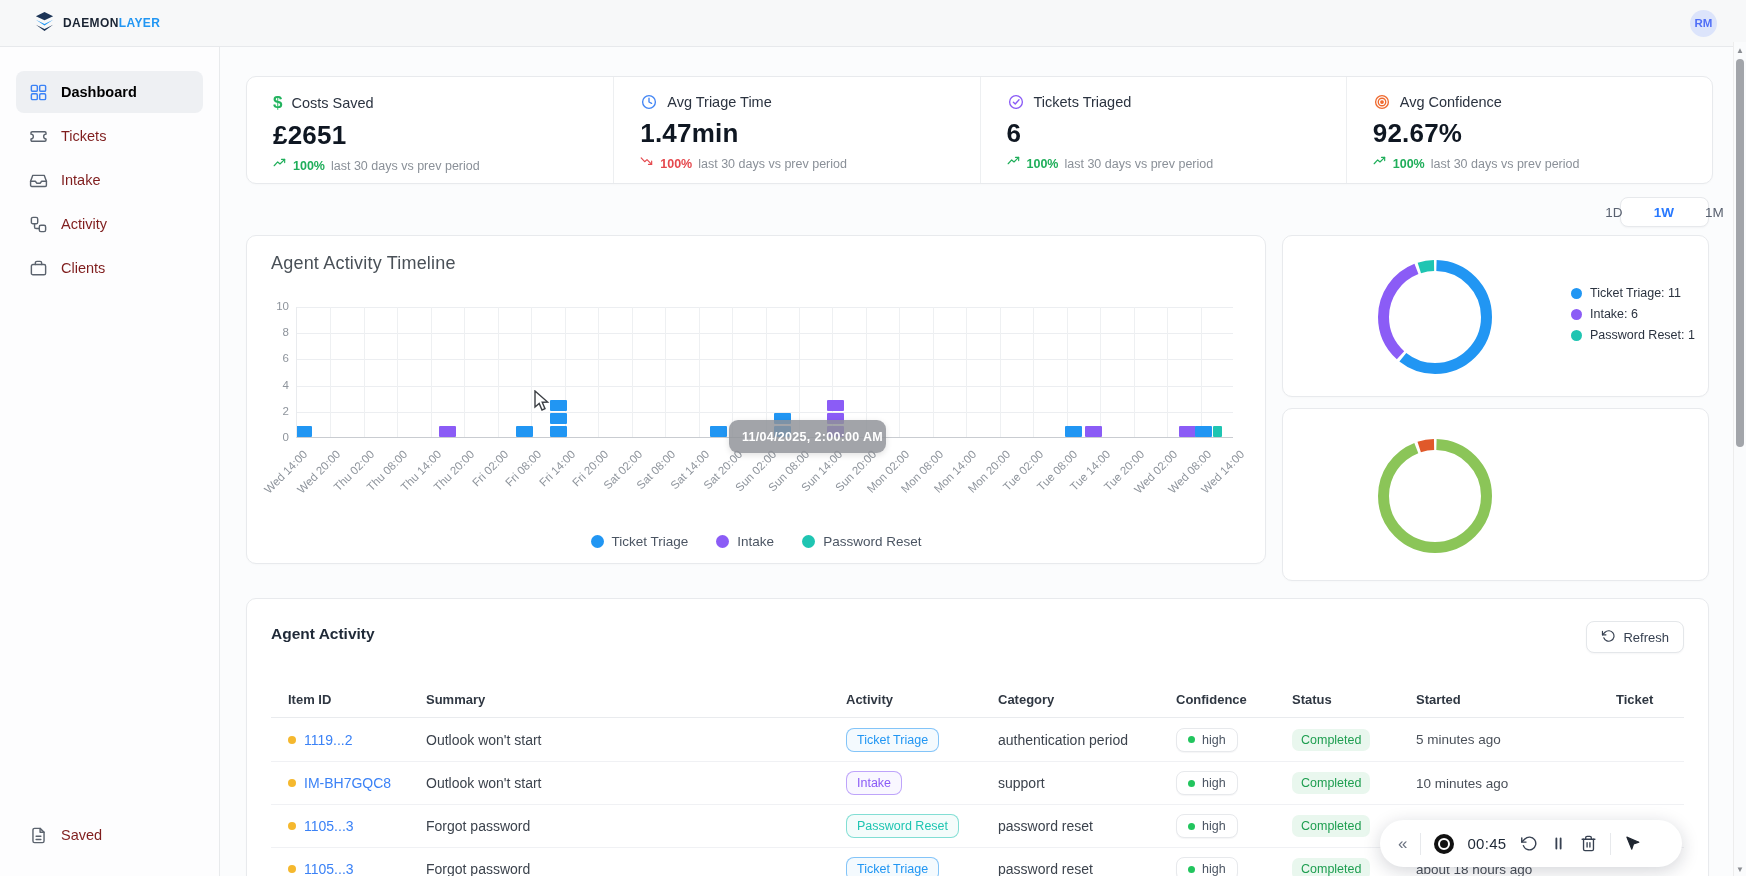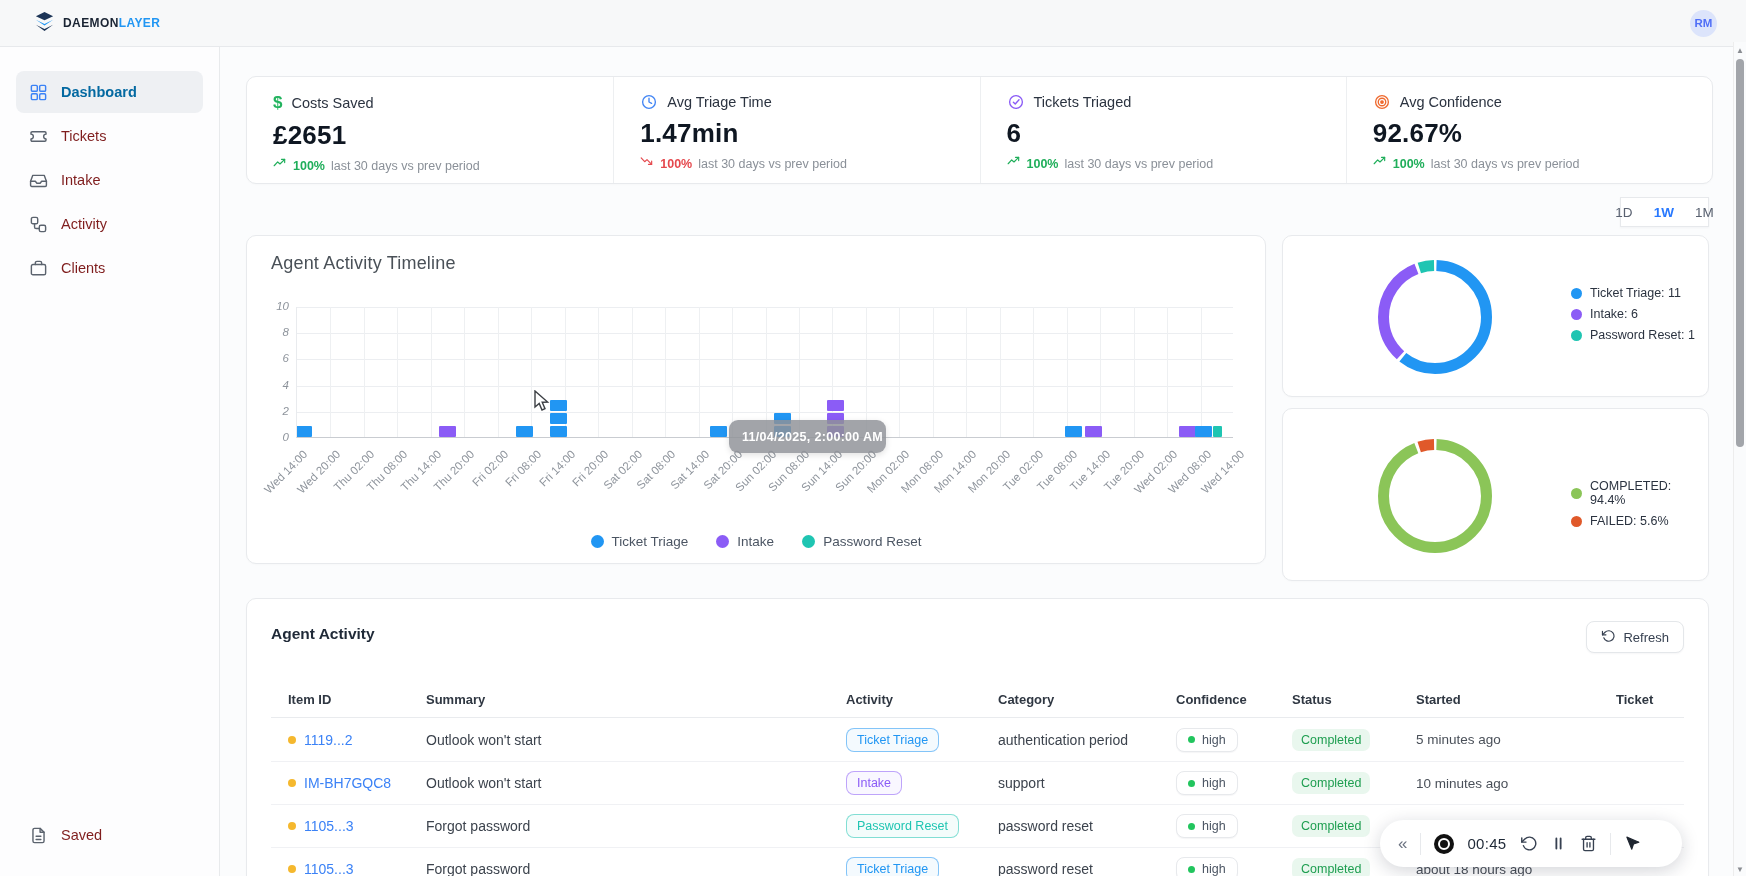--- a/index.html
+++ b/index.html
@@ -16,21 +16,21 @@
   .brand-text .p2 { color:#2196f3; }
   .avatar { margin-left:auto; width:27px; height:27px; border-radius:50%; background:#dce4fb;
             color:#4f6ef7; font-size:11.5px; font-weight:700; display:flex; align-items:center; justify-content:center; cursor:pointer;}
 
   
   .sidebar { position:absolute; left:0; top:47px; bottom:0; width:220px; background:#fdfdfe;
              border-right:1px solid #e8eaec; padding-top:22px; z-index:10; }
   .nav-item { height:42px; margin:2px 16px 0 16px; display:flex; align-items:center; gap:13px;
               padding:0 13px; border-radius:8px; font-size:14.5px; color:#7f1d1d; cursor:pointer; }
   .nav-item .ic { display:flex; color:#5b636e; }
-  .nav-item.active { background:#eef0f3; color:#0369a1; font-weight:600; }
+  .nav-item.active { background:#eef0f3; color:#000000; font-weight:600; }
   .nav-item.active .ic { color:#3b82f6; }
   .side-footer { position:absolute; left:0; right:0; bottom:20px; }
   .nav-item .chev { margin-left:auto; display:flex; color:#6b7280; }
 
   
   .content { position:absolute; left:220px; top:47px; right:0; bottom:0; }
   .card { position:absolute; background:#fff; border:1px solid #e8eaed; border-radius:10px;
           box-shadow:0 1px 2px rgba(16,24,40,.02); }
 
   
@@ -39,33 +39,33 @@
   .stat-cell + .stat-cell { border-left:1px solid #edeff1; }
   .stat-head { display:flex; align-items:center; gap:9px; font-size:14.5px; color:#2b3340; font-weight:500;}
   .stat-head .ic { display:flex; }
   .stat-value { margin-top:7px; font-size:26px; font-weight:700; color:#0f1722; letter-spacing:.2px;}
   .stat-trend { margin-top:6px; display:flex; align-items:center; gap:6px; font-size:12.5px; color:#8a9098; }
   .stat-trend .pct { font-weight:600; }
   .stat-trend .pct.up { color:#1fae5a; } .stat-trend .pct.down { color:#e5484d; }
 
   
   .toggle { position:absolute; left:1400px; top:150px; width:89px; height:30px; background:#fff; border:1px solid #e7e9ec;
-            border-radius:0; display:flex; align-items:center; justify-content:center; gap:21px; font-size:13.5px;
+            border-radius:8px; display:flex; align-items:center; justify-content:center; gap:31px; font-size:13.5px;
             box-shadow:0 1px 2px rgba(16,24,40,.04);}
   .toggle span { color:#596170; cursor:pointer; font-weight:500;}
   .toggle span.active { color:#2979ff; font-weight:700; }
 
   
   .chart-card { left:26px; top:188px; width:1020px; height:329px; }
   .chart-title { position:absolute; left:24px; top:17px; font-size:18px; color:#4a5158; letter-spacing:.2px; }
   .plot { position:absolute; left:49px; top:71px; width:937px; height:131px; overflow:hidden;
           border-left:1px solid #e9ebee; border-bottom:1px solid #c9ccd1; }
   .hline { position:absolute; left:0; width:100%; height:1px; background:#eceef1; }
   .vline { position:absolute; top:0; height:100%; width:1px; background:#eef0f2; }
-  .ylab { position:absolute; width:42px; text-align:right; font-size:11.5px; color:#8e949c;font-style:italic; }
+  .ylab { position:absolute; width:42px; text-align:right; font-size:11.5px; color:#8e949c; }
   .bar { position:absolute; bottom:0; display:flex; flex-direction:column-reverse; gap:2px; z-index:2;}
   .blk { width:100%; border-radius:1px; }
   .xlab { position:absolute; font-size:11.5px; color:#8e949c; white-space:nowrap;
           transform:translateX(-100%) rotate(-45deg); transform-origin:100% 0; }
   .chart-legend { position:absolute; left:0; right:0; bottom:14px; display:flex; justify-content:center; gap:28px; }
   .leg-item { display:flex; align-items:center; gap:8px; font-size:13.5px; color:#4b5563; }
   .leg-dot { width:13px; height:13px; border-radius:50%; }
   .chart-tooltip { position:absolute; left:482px; top:184px; width:157px; height:33px; z-index:5;
           background:rgba(143,146,151,.83); border-radius:9px; color:#fff; font-size:12.5px; font-weight:700;
           display:flex; align-items:center; padding-left:13px; letter-spacing:.3px; box-shadow:0 2px 6px rgba(0,0,0,.12);}
@@ -449,30 +449,20 @@
         </div>
     </section>
 
     <section class="card donut-card2">
       <svg class="donut-svg" id="donut2" width="124" height="124">
           <g transform="rotate(-90 62 62)">
             <circle cx="62" cy="62" r="51.5" fill="none" stroke="#8bc558" stroke-width="11" stroke-dasharray="302.4633368938428 21.120706425905894" stroke-dashoffset="-1.5"></circle>
             <circle cx="62" cy="62" r="51.5" fill="none" stroke="#e0592a" stroke-width="11" stroke-dasharray="15.120706425905922 308.4633368938428" stroke-dashoffset="-306.9633368938428"></circle>
           </g>
         </svg>
-      <div class="donut-legend" id="donut2-legend">
-          <div class="dleg-item">
-            <span class="dleg-dot" style="background:#8bc558"></span>
-            <span>COMPLETED: 94.4%</span>
-          </div>
-          <div class="dleg-item">
-            <span class="dleg-dot" style="background:#e0592a"></span>
-            <span>FAILED: 5.6%</span>
-          </div>
-        </div>
     </section>
 
     <section class="card table-card">
       <div class="table-title">Agent Activity</div>
       <button class="refresh-btn">
         <span class="ic" id="refresh-ic"><svg width="14" height="14" viewBox="0 0 24 24" fill="none" stroke="currentColor" stroke-width="2" stroke-linecap="round" stroke-linejoin="round">
               <polyline points="2.5 4 2.5 10 8.5 10"></polyline>
               <path d="M4.8 15a9 9 0 1 0 2.1-9.4L2.5 10"></path>
             </svg></span>
         <span>Refresh</span>

